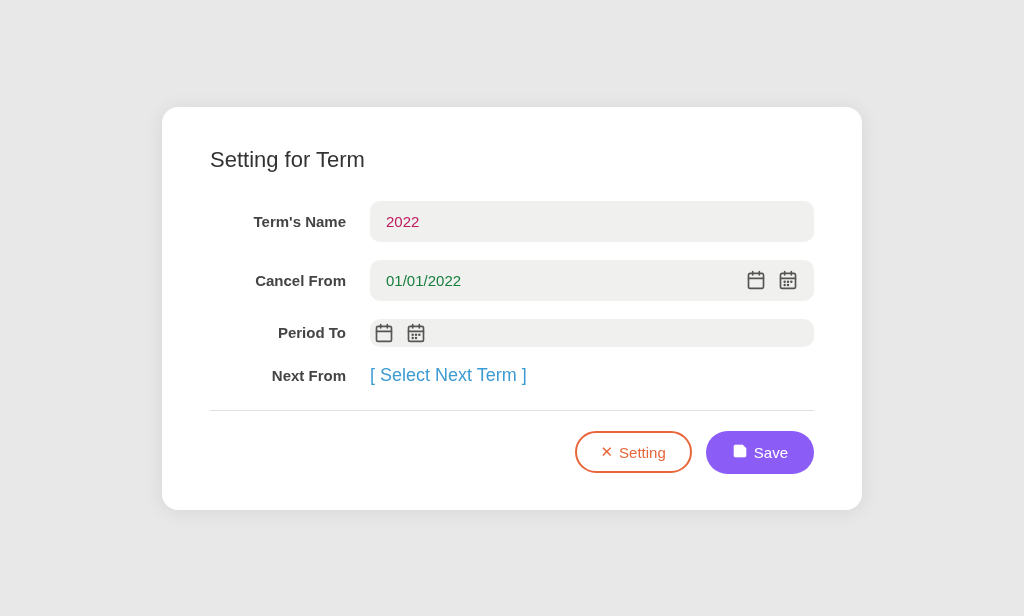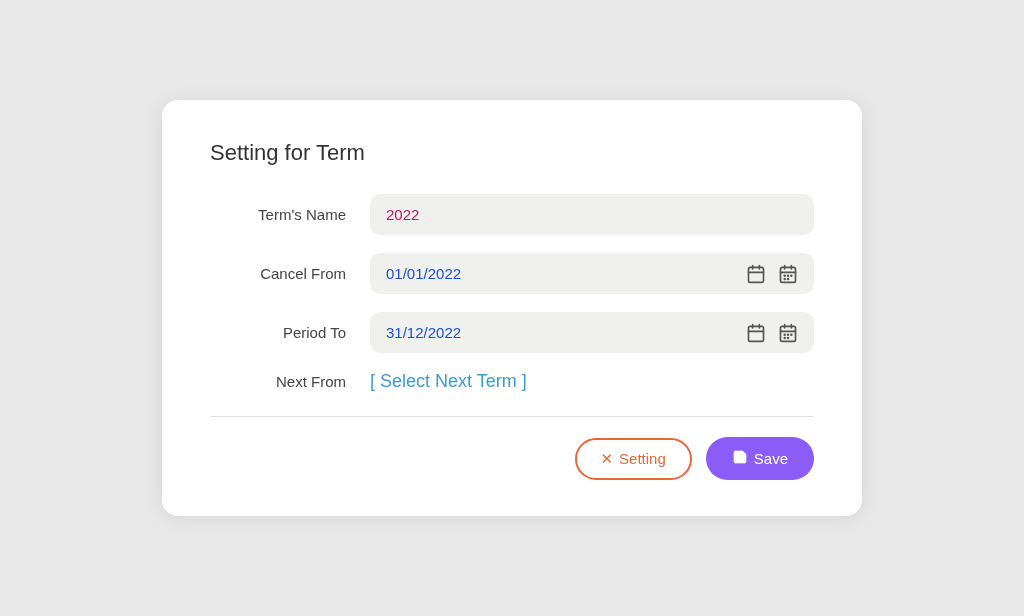--- a/index.html
+++ b/index.html
@@ -27,21 +27,21 @@
     }
     .form-row {
       display: flex;
       align-items: center;
       margin-bottom: 18px;
     }
     .form-label {
       width: 160px;
       min-width: 160px;
       font-size: 15px;
-      font-weight: 400;
+      font-weight: 700;
       color: #444444;
       text-align: right;
       padding-right: 24px;
     }
     .form-input-wrap {
       flex: 1;
       position: relative;
     }
     .form-input {
       width: 100%;
@@ -59,21 +59,21 @@
       background: #f0f0ee;
       border-radius: 10px;
       padding: 0 12px 0 0;
     }
     .form-input-with-icons input {
       flex: 1;
       border: none;
       background: transparent;
       padding: 12px 16px;
       font-size: 15px;
-      color: #1d4ed8;
+      color: #15803d;
       outline: none;
     }
     .icon-btn {
       background: none;
       border: none;
       cursor: pointer;
       padding: 4px;
       color: #666;
       display: flex;
       align-items: center;
@@ -165,21 +165,20 @@
           </svg>
         </button>
       </div>
     </div>
   </div>
 
   <div class="form-row">
     <div class="form-label">Period To</div>
     <div class="form-input-wrap">
       <div class="form-input-with-icons">
-        <input type="text" value="31/12/2022" style="">
         <button class="icon-btn" title="Calendar">
           <svg width="20" height="20" viewBox="0 0 24 24" fill="none" stroke="#555" stroke-width="2" stroke-linecap="round" stroke-linejoin="round">
             <rect x="3" y="4" width="18" height="18" rx="2" ry="2"></rect>
             <line x1="16" y1="2" x2="16" y2="6"></line>
             <line x1="8" y1="2" x2="8" y2="6"></line>
             <line x1="3" y1="10" x2="21" y2="10"></line>
           </svg>
         </button>
         <button class="icon-btn" title="Grid Calendar">
           <svg width="20" height="20" viewBox="0 0 24 24" fill="none" stroke="#555" stroke-width="2" stroke-linecap="round" stroke-linejoin="round">

